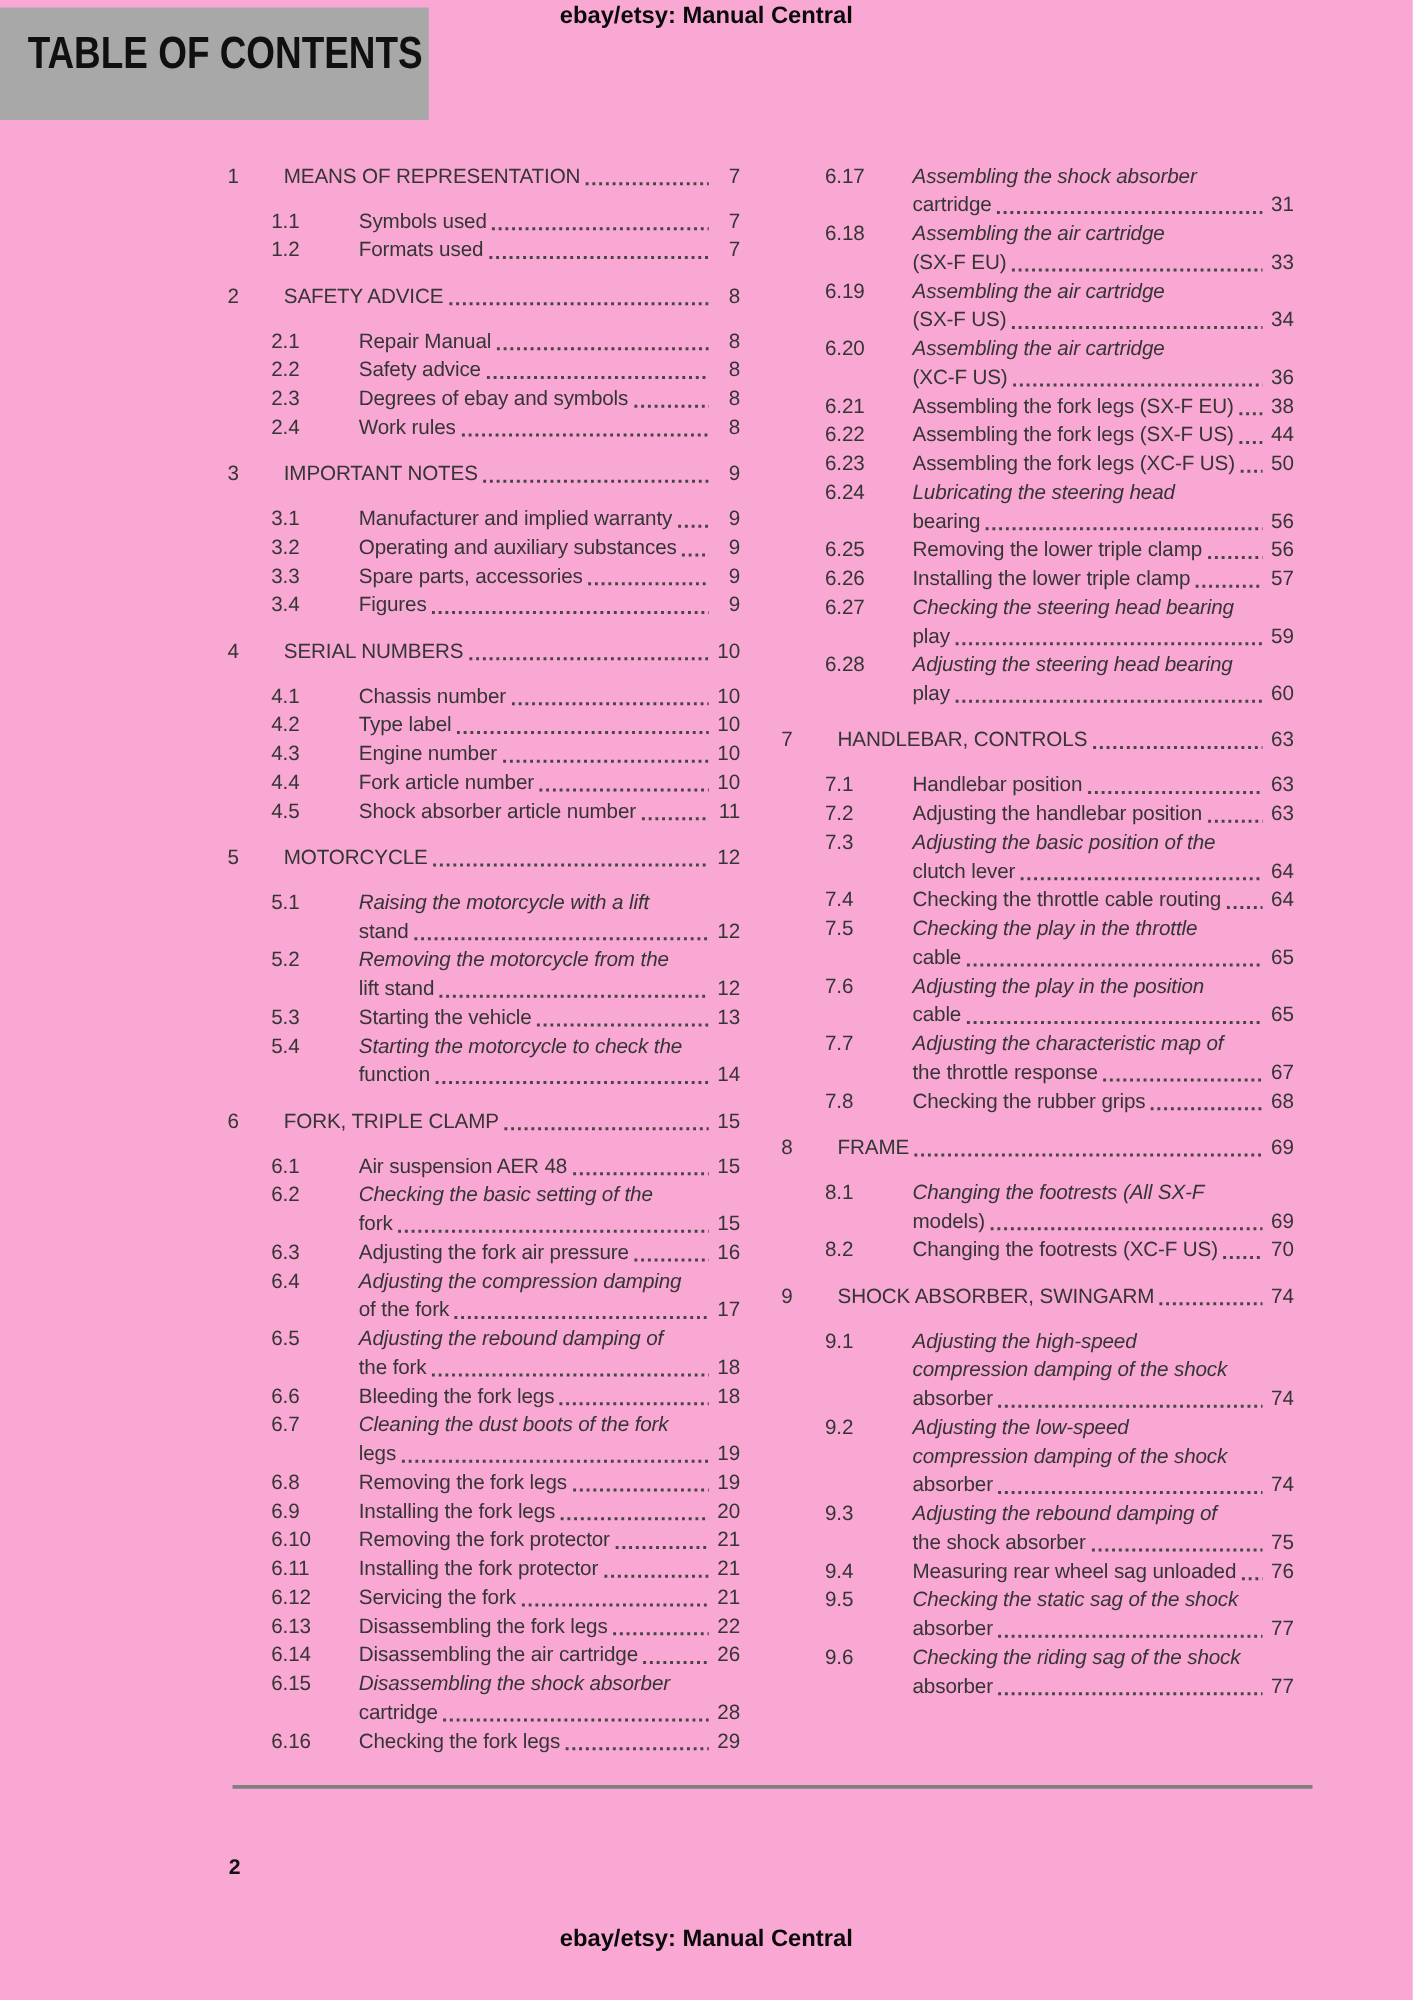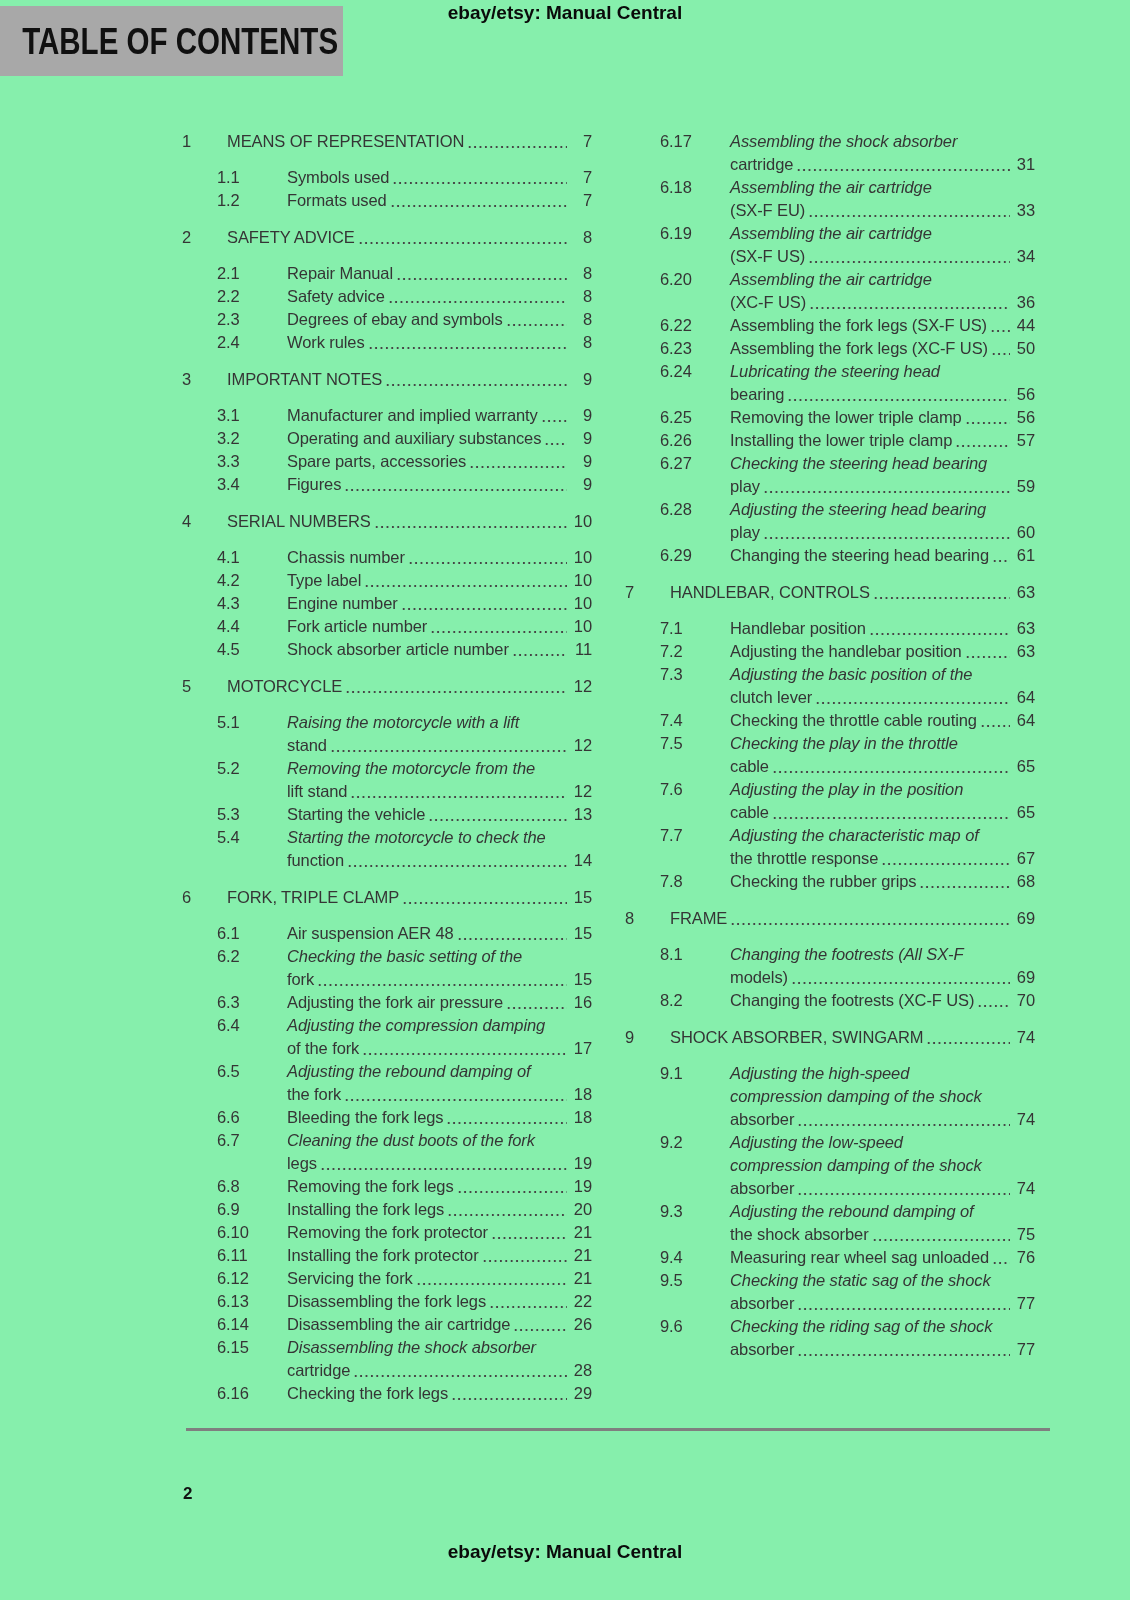--- a/index.html
+++ b/index.html
@@ -2,28 +2,28 @@
 <html><head>
 <meta charset="utf-8">
 <style>
   html,body { margin:0; padding:0; }
   body {
     width:1130px; height:1600px;
     background:#ffffff;
     font-family:"Liberation Sans", sans-serif;
     color:#353535;
   }
-  .sheet { position:relative; width:1130px; height:1600px; overflow:hidden; background:#86efac; }
+  .sheet { position:relative; width:1130px; height:1600px; overflow:hidden; background:#f9a8d4; }
 
   .header-text {
     position:absolute; top:2px; left:0; width:100%;
     text-align:center; font-size:19px; font-weight:600; color:#0a0a0a;
   }
   .title-banner {
-    position:absolute; left:0; top:6px; width:343px; height:70px;
+    position:absolute; left:0; top:6px; width:343px; height:90px;
     background:#a8a8a8;
   }
   .title-banner .txt {
     display:inline-block; padding-left:27px; line-height:71px;
     font-size:36px; font-weight:700; color:#101010;
     transform:scaleX(0.82); transform-origin:0 50%; white-space:nowrap;
   }
 
   .toc-col {
     position:absolute; top:130px; width:410px;
@@ -528,20 +528,30 @@
         <div class="body">
           <div class="line">Assembling the air cartridge</div>
           <div class="lastline">
             <span class="t">(XC-F US)</span>
             <span class="dots"></span>
             <span class="page-num">36</span>
           </div>
         </div>
       </div>
       <div class="toc-entry level-2">
+        <span class="num">6.21</span>
+        <div class="body">
+          <div class="lastline">
+            <span class="t">Assembling the fork legs (SX-F EU)</span>
+            <span class="dots"></span>
+            <span class="page-num">38</span>
+          </div>
+        </div>
+      </div>
+      <div class="toc-entry level-2">
         <span class="num">6.22</span>
         <div class="body">
           <div class="lastline">
             <span class="t">Assembling the fork legs (SX-F US)</span>
             <span class="dots"></span>
             <span class="page-num">44</span>
           </div>
         </div>
       </div>
       <div class="toc-entry level-2">
@@ -597,30 +607,20 @@
         </div>
       </div>
       <div class="toc-entry level-2">
         <span class="num">6.28</span>
         <div class="body">
           <div class="line">Adjusting the steering head bearing</div>
           <div class="lastline">
             <span class="t">play</span>
             <span class="dots"></span>
             <span class="page-num">60</span>
-          </div>
-        </div>
-      </div>
-      <div class="toc-entry level-2">
-        <span class="num">6.29</span>
-        <div class="body">
-          <div class="lastline">
-            <span class="t">Changing the steering head bearing</span>
-            <span class="dots"></span>
-            <span class="page-num">61</span>
           </div>
         </div>
       </div>
       <div class="toc-entry level-1">
         <span class="num">7</span>
         <div class="body">
           <div class="lastline">
             <span class="t">HANDLEBAR, CONTROLS</span>
             <span class="dots"></span>
             <span class="page-num">63</span>

